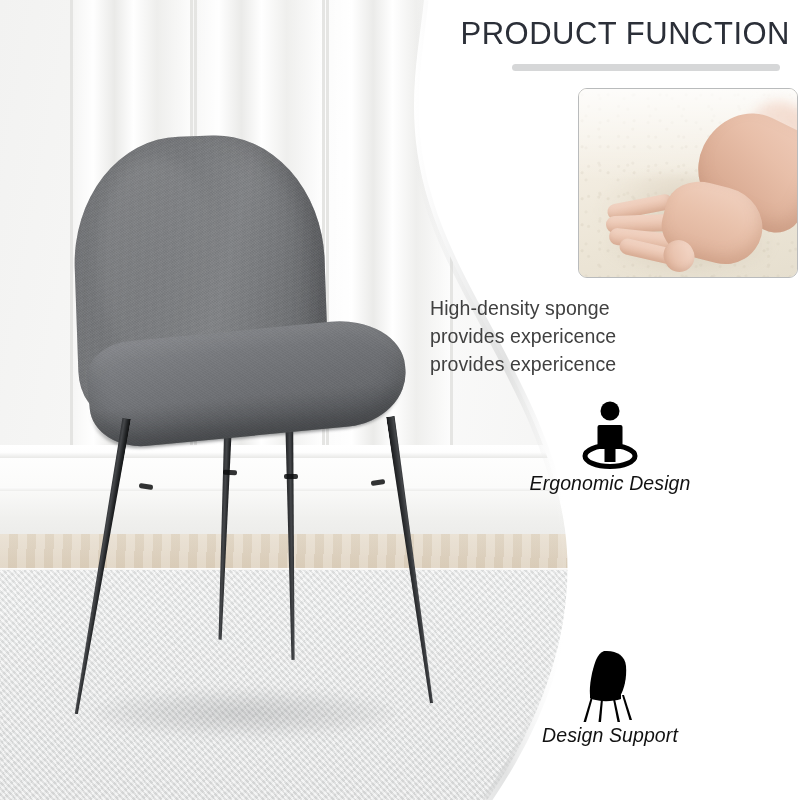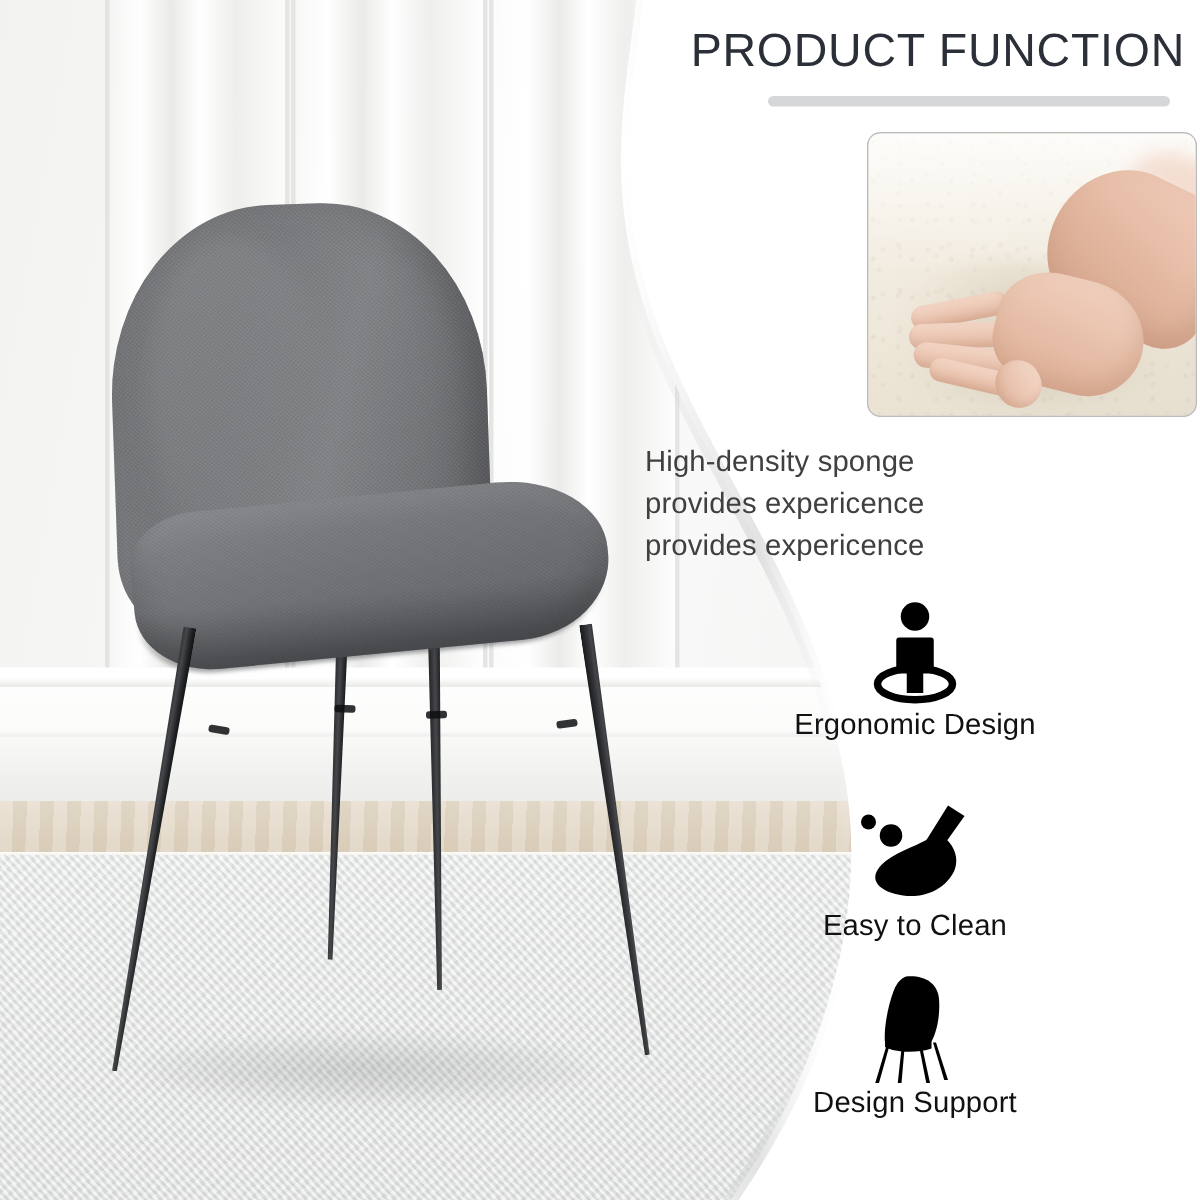--- a/index.html
+++ b/index.html
@@ -144,21 +144,21 @@
   .f3{left:30px;top:142px;width:72px;height:17px;transform:rotate(6deg);}
   .f4{left:40px;top:155px;width:64px;height:16px;transform:rotate(13deg);}
   .thumb{left:84px;top:152px;width:32px;height:30px;transform:rotate(62deg);border-radius:16px;}
   .hand-shadow{position:absolute;left:24px;top:124px;width:172px;height:64px;border-radius:50%;
       background:radial-gradient(ellipse at 50% 50%, rgba(190,175,152,.38), rgba(255,255,255,0) 72%);
       filter:blur(5px);}
 
   .caption{position:absolute;left:0;top:294px;width:360px;
       font-size:19.5px;line-height:28px;color:#404040;letter-spacing:.1px;}
 
-  .feature{position:absolute;width:360px;left:0;}
+  .feature{position:absolute;width:360px;left:0;font-style:italic;}
   .feature-icon{height:72px;display:flex;align-items:center;justify-content:center;}
   .feature-label{text-align:center;font-size:19.5px;color:#111;letter-spacing:.1px;margin-top:2px;}
   .f-ergo{top:398px;}
   .f-clean{top:532px;}
   .f-stable{top:650px;}
 </style>
 </head>
 <body>
 
 <div id="stage">
@@ -260,31 +260,20 @@
         <svg width="70" height="72" viewBox="0 0 70 72">
           <ellipse cx="35" cy="58" rx="25" ry="10.5" fill="none" stroke="#000" stroke-width="5"></ellipse>
           <circle cx="35" cy="13" r="9.5" fill="#000"></circle>
           <path d="M 24.5 27 h 21 a 2 2 0 0 1 2 2 v 20 a 2 2 0 0 1 -2 2 h -5.5 v 12 h -10 v -12 h -5.5 a 2 2 0 0 1 -2 -2 v -20 a 2 2 0 0 1 2 -2 z" fill="#000"></path>
           <rect x="29.5" y="44" width="11" height="20" fill="#000"></rect>
         </svg>
       </div>
       <div class="feature-label">Ergonomic Design</div>
     </div>
 
-    <div class="feature f-clean">
-      <div class="feature-icon">
-        <svg width="80" height="66" viewBox="0 0 80 66">
-          <circle cx="9" cy="13" r="5" fill="#000"></circle>
-          <circle cx="24" cy="22" r="7.5" fill="#000"></circle>
-          <path d="M 62 2 L 73 9 L 56 33 L 47 26 Z" fill="#000"></path>
-          <path d="M 49 24 C 40 30 22 34 15 45 C 10 53 18 60 32 62 C 46 64 60 58 66 46 C 70 37 66 28 58 22 Z" fill="#000"></path>
-        </svg>
-      </div>
-      <div class="feature-label">Easy to Clean</div>
-    </div>
 
     <div class="feature f-stable">
       <div class="feature-icon">
         <svg width="60" height="76" viewBox="0 0 60 76">
           <path d="M 24 3 C 36 2 45 7 46 18 C 47 30 44 42 40 48 C 30 50 16 50 10 47 C 9 38 12 22 16 12 C 18 7 21 4 24 3 Z" fill="#000"></path>
           <path d="M 10 45 C 18 49 33 49 41 46 L 41 51 C 32 54 17 54 10 50 Z" fill="#000"></path>
           <path d="M 11 49 L 13 49 L 6 74 L 3.5 74 Z" fill="#000"></path>
           <path d="M 21 51 L 23 51 L 21 74 L 18.5 74 Z" fill="#000"></path>
           <path d="M 33 51 L 35 51 L 40 74 L 37.5 74 Z" fill="#000"></path>
           <path d="M 42 47 L 44 47 L 52 72 L 49.5 72 Z" fill="#000"></path>

